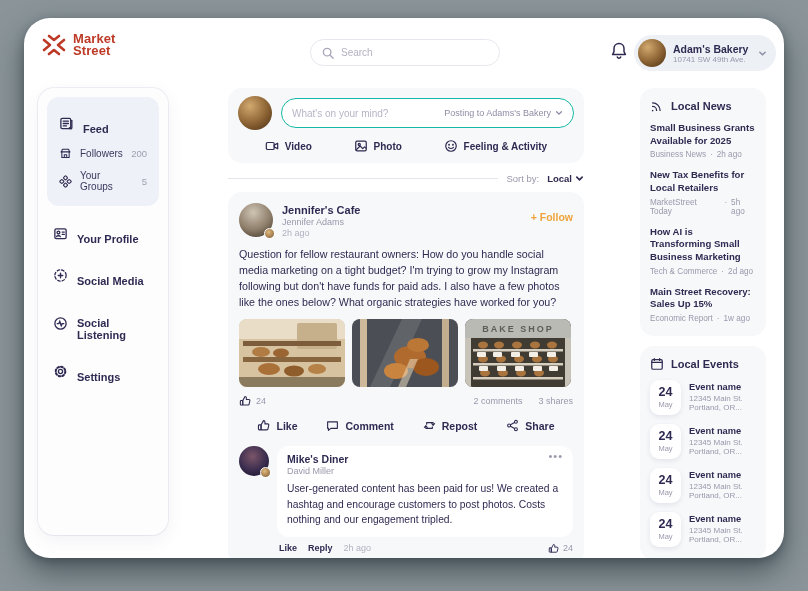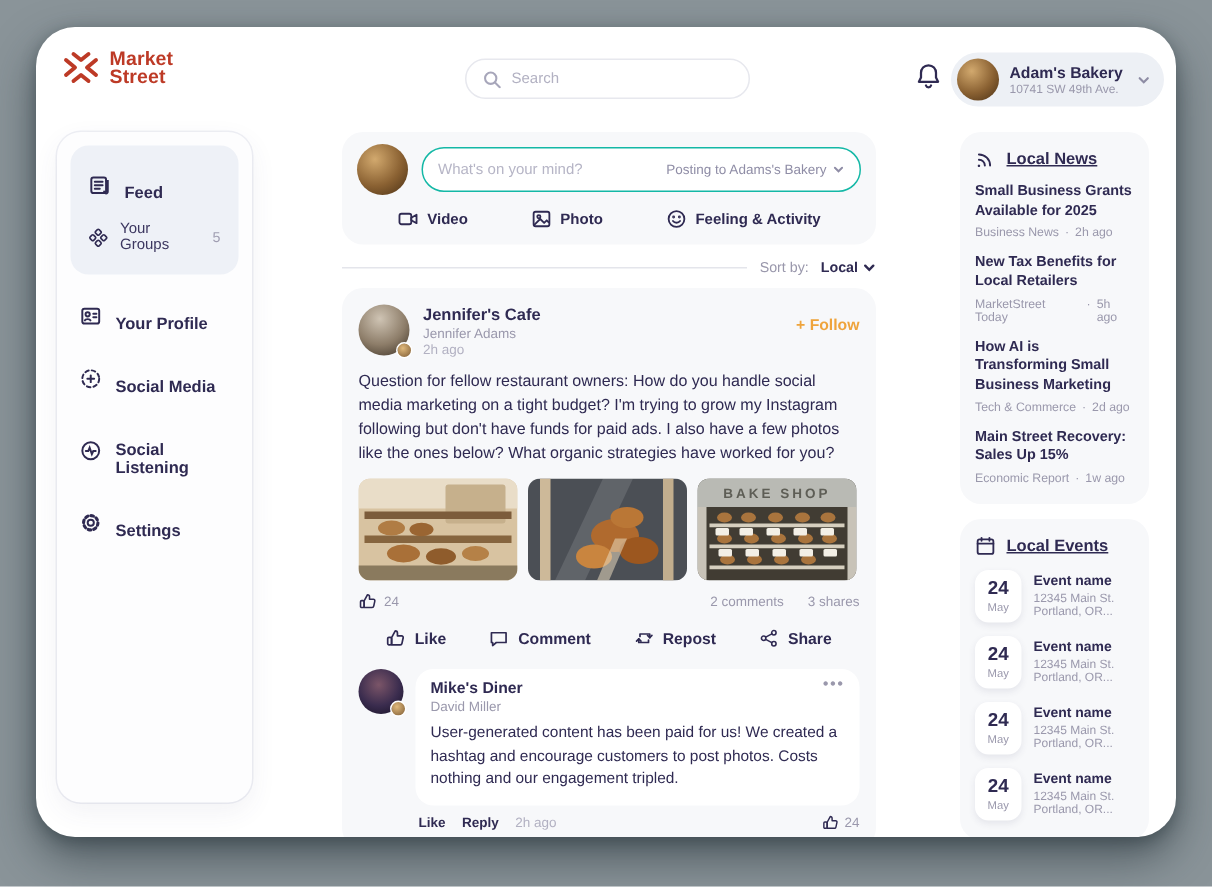--- a/index.html
+++ b/index.html
@@ -85,21 +85,21 @@
   .b-head { display:flex; align-items:flex-start; }
   .b-names { flex:1; }
   .more { color:#9a98ac; font-size:11px; letter-spacing:1px; cursor:pointer; line-height:.7; }
   .c-body { font-size:10.3px; color:#2f2a52; line-height:1.5; margin-top:5px; }
   .c-meta { display:flex; align-items:center; gap:11px; margin-top:6px; padding-left:2px; font-size:9px; }
   .c-meta .mlink { font-weight:bold; color:#2f2a52; cursor:pointer; }
   .c-meta .mtime { color:#b2b1c2; }
   .c-meta .mlikes { margin-left:auto; display:flex; align-items:center; gap:4px; color:#9a98ac; cursor:pointer; }
   
   .rail .card { padding:11px 10px; }
-  .rail-head { display:flex; align-items:center; gap:7px; margin-bottom:9px; color:#2f2a52;text-decoration:underline; }
+  .rail-head { display:flex; align-items:center; gap:7px; margin-bottom:9px; color:#2f2a52; }
   .rail-title { font-size:11px; font-weight:bold; }
   .news-item { margin-bottom:10px; cursor:pointer; }
   .news-item:last-child { margin-bottom:2px; }
   .headline { font-size:9.6px; font-weight:bold; color:#2f2a52; line-height:1.32; }
   .nmeta { font-size:8.2px; color:#9a98ac; margin-top:3px; display:flex; gap:4px; }
   .events { margin-top:10px; }
   .event { display:flex; gap:8px; align-items:center; margin-bottom:9px; cursor:pointer; }
   .event:last-child { margin-bottom:2px; }
   .datebox { width:31px; height:35px; background:#fff; border-radius:9px; box-shadow:0 2px 5px rgba(60,60,100,.10);
     display:flex; flex-direction:column; align-items:center; justify-content:center; flex-shrink:0; }
@@ -158,20 +158,30 @@
       <div class="nav-group">
         <div class="nav-item">
           <svg width="15" height="15" viewBox="0 0 16 16" fill="none" stroke="#2f2a52" stroke-width="1.4" stroke-linecap="round">
               <rect x="2" y="2.5" width="10.5" height="11" rx="1.5"></rect>
               <line x1="4.5" y1="5.5" x2="10" y2="5.5"></line>
               <line x1="4.5" y1="8" x2="10" y2="8"></line>
               <line x1="4.5" y1="10.5" x2="8" y2="10.5"></line>
               <path d="M12.5 5h1.2v7.5a1.3 1.3 0 0 1-2.6 0"></path>
             </svg>
           <span class="lbl">Feed</span>
+        </div>
+        <div class="nav-sub">
+          <svg width="13" height="13" viewBox="0 0 16 16" fill="none" stroke="#2f2a52" stroke-width="1.3" stroke-linecap="round" stroke-linejoin="round">
+              <path d="M3 6 4.2 2.8h7.6L13 6"></path>
+              <path d="M2.5 6h11"></path>
+              <path d="M3.5 6v7h9V6"></path>
+              <path d="M6.5 13v-3.5h3V13"></path>
+            </svg>
+          <span class="lbl">Followers</span>
+          <span class="cnt">200</span>
         </div>
         <div class="nav-sub">
           <svg width="13" height="13" viewBox="0 0 16 16" fill="none" stroke="#2f2a52" stroke-width="1.3" stroke-linecap="round" stroke-linejoin="round">
               <rect x="6" y="1.5" width="4" height="4" rx="1" transform="rotate(45 8 3.5)"></rect>
               <rect x="1.5" y="6" width="4" height="4" rx="1" transform="rotate(45 3.5 8)"></rect>
               <rect x="10.5" y="6" width="4" height="4" rx="1" transform="rotate(45 12.5 8)"></rect>
               <rect x="6" y="10.5" width="4" height="4" rx="1" transform="rotate(45 8 12.5)"></rect>
             </svg>
           <span class="lbl">Your Groups</span>
           <span class="cnt">5</span>

